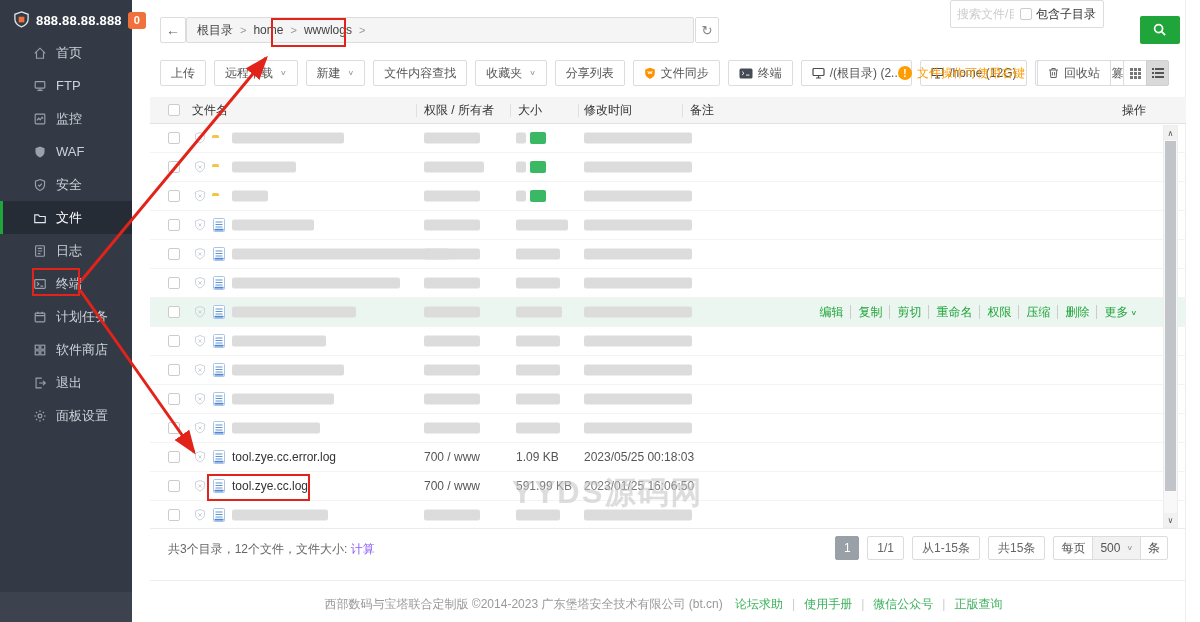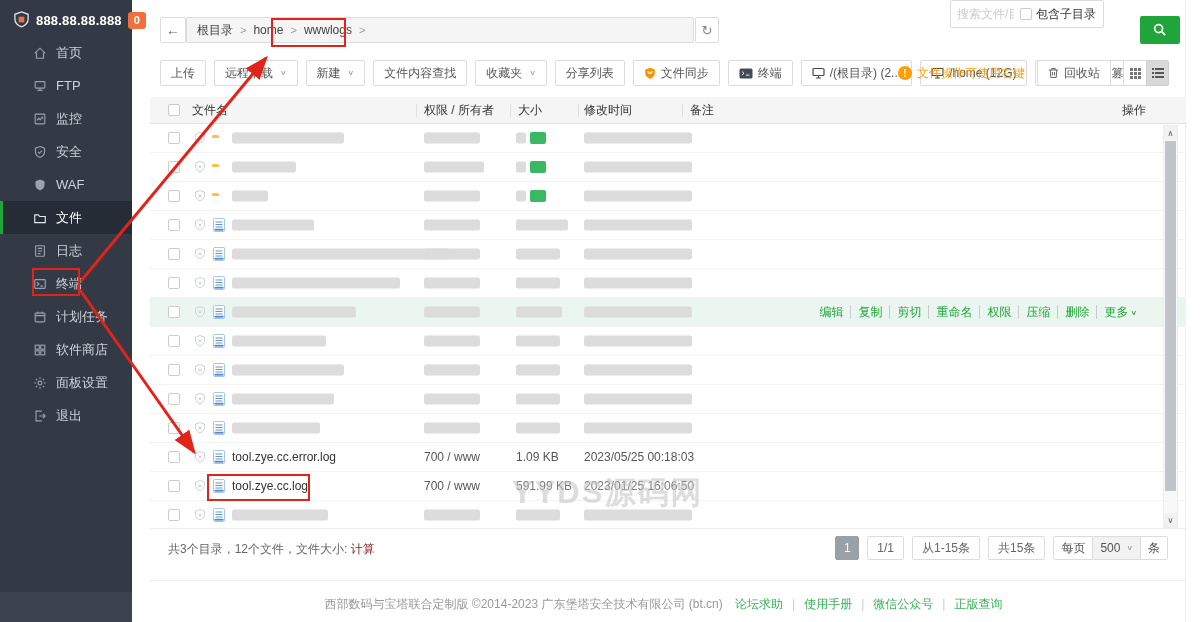--- a/index.html
+++ b/index.html
@@ -56,21 +56,21 @@
   .ffolder::before{content:"";position:absolute;top:-3px;left:0;width:7px;height:3px;background:#f6c445;border-radius:1.5px 1.5px 0 0}
   .acts{position:absolute;right:42px;top:0;line-height:29px;white-space:nowrap}
   .acts a{color:#20a53a;text-decoration:none;padding:0 7px;border-right:1px solid #ccc;cursor:pointer}
   .acts a:last-child{border-right:0}
   
   #scroll{background:#f8f8f8;border:1px solid #ededed}
   .sarr{position:absolute;left:0;width:13px;height:14px;display:flex;align-items:center;justify-content:center;font-size:8px;color:#555;background:#f1f1f1;cursor:pointer}
   #sthumb{position:absolute;left:1px;top:15px;width:11px;height:350px;background:#c1c4c9;cursor:pointer}
   
   #statsbar{border-top:1px solid #ececec}
-  .calc{color:#7f1d1d;text-decoration:none;cursor:pointer}
+  .calc{color:#8b5cf6;text-decoration:none;cursor:pointer}
   #pager{position:absolute;right:18px;top:7px;display:flex;gap:8px;align-items:center}
   .pbox{border:1px solid #dcdcdc;border-radius:2px;height:24px;display:flex;align-items:center;padding:0 9px;color:#666;background:#fff}
   .pbox.cur{background:#99a0a7;border-color:#99a0a7;color:#fff;padding:0;width:24px;justify-content:center;cursor:pointer}
   .psel{display:flex;align-items:center;height:24px;border:1px solid #dcdcdc;border-radius:2px;background:#fff}
   .psel .lab{padding:0 7px}
   .psel .sel{background:#f2f2f2;border-left:1px solid #dcdcdc;border-right:1px solid #dcdcdc;height:100%;display:flex;align-items:center;padding:0 7px;gap:4px;cursor:pointer}
   #footer{text-align:center;color:#999}
   .flink{color:#3bb15c;text-decoration:none;margin:0 9px;cursor:pointer}
   .fpipe{color:#ccc}
   #watermark{font-size:31px;font-weight:bold;color:#c3c3c3;opacity:.55;letter-spacing:2px;white-space:nowrap;z-index:40}
@@ -112,34 +112,34 @@
       <span class="ico">
           <svg width="14" height="14" viewBox="0 0 16 16" fill="none" stroke="currentColor" stroke-width="1.3">
             <rect x="2.5" y="2.5" width="11" height="11" rx="1"></rect>
             <path d="M4.5 9.5l2-2.5 1.7 2 2.3-3 1 1.5"></path>
           </svg>
         </span>
       <span>监控</span>
     </div>
     <div class="mi">
       <span class="ico">
+          <svg width="14" height="14" viewBox="0 0 16 16">
+            <path d="M8 1.8l5.2 1.9v4.1c0 3.2-2.1 5.2-5.2 6.4-3.1-1.2-5.2-3.2-5.2-6.4V3.7z" fill="currentColor"></path>
+          </svg>
+        </span>
+      <span>WAF</span>
+    </div>
+    <div class="mi">
+      <span class="ico">
           <svg width="14" height="14" viewBox="0 0 16 16" fill="none" stroke="currentColor" stroke-width="1.3">
             <path d="M8 1.8l5.2 1.9v4.1c0 3.2-2.1 5.2-5.2 6.4-3.1-1.2-5.2-3.2-5.2-6.4V3.7z"></path>
             <path d="M5.8 7.8l1.6 1.6 2.8-3"></path>
           </svg>
         </span>
       <span>安全</span>
-    </div>
-    <div class="mi">
-      <span class="ico">
-          <svg width="14" height="14" viewBox="0 0 16 16">
-            <path d="M8 1.8l5.2 1.9v4.1c0 3.2-2.1 5.2-5.2 6.4-3.1-1.2-5.2-3.2-5.2-6.4V3.7z" fill="currentColor"></path>
-          </svg>
-        </span>
-      <span>WAF</span>
     </div>
     <div class="mi active">
       <span class="ico">
           <svg width="14" height="14" viewBox="0 0 16 16" fill="none" stroke="currentColor" stroke-width="1.3">
             <path d="M2 4.5h4.2l1.4 1.8H14v7H2z"></path>
           </svg>
         </span>
       <span>文件</span>
     </div>
     <div class="mi">
@@ -176,33 +176,33 @@
             <rect x="8.9" y="2.5" width="4.6" height="4.6"></rect>
             <rect x="2.5" y="8.9" width="4.6" height="4.6"></rect>
             <rect x="8.9" y="8.9" width="4.6" height="4.6"></rect>
           </svg>
         </span>
       <span>软件商店</span>
     </div>
     <div class="mi">
       <span class="ico">
           <svg width="14" height="14" viewBox="0 0 16 16" fill="none" stroke="currentColor" stroke-width="1.3">
+            <path d="M10 2.5H3.5v11H10M7 8h7M11.5 5.5L14 8l-2.5 2.5"></path>
+          </svg>
+        </span>
+      <span>退出</span>
+    </div>
+    <div class="mi">
+      <span class="ico">
+          <svg width="14" height="14" viewBox="0 0 16 16" fill="none" stroke="currentColor" stroke-width="1.3">
             <circle cx="8" cy="8" r="2.2"></circle>
             <path d="M8 1.5v2M8 12.5v2M1.5 8h2M12.5 8h2M3.4 3.4l1.4 1.4M11.2 11.2l1.4 1.4M12.6 3.4l-1.4 1.4M4.8 11.2l-1.4 1.4"></path>
           </svg>
         </span>
       <span>面板设置</span>
-    </div>
-    <div class="mi">
-      <span class="ico">
-          <svg width="14" height="14" viewBox="0 0 16 16" fill="none" stroke="currentColor" stroke-width="1.3">
-            <path d="M10 2.5H3.5v11H10M7 8h7M11.5 5.5L14 8l-2.5 2.5"></path>
-          </svg>
-        </span>
-      <span>退出</span>
     </div>
   </nav>
   <div id="side-bottom"></div>
 </aside>
 
 <main id="main">
 
   <div class="abs btnbox" id="back" style="left:10px;top:17px;width:26px;height:26px;font-size:14px">
       <span>←</span>
     </div>

